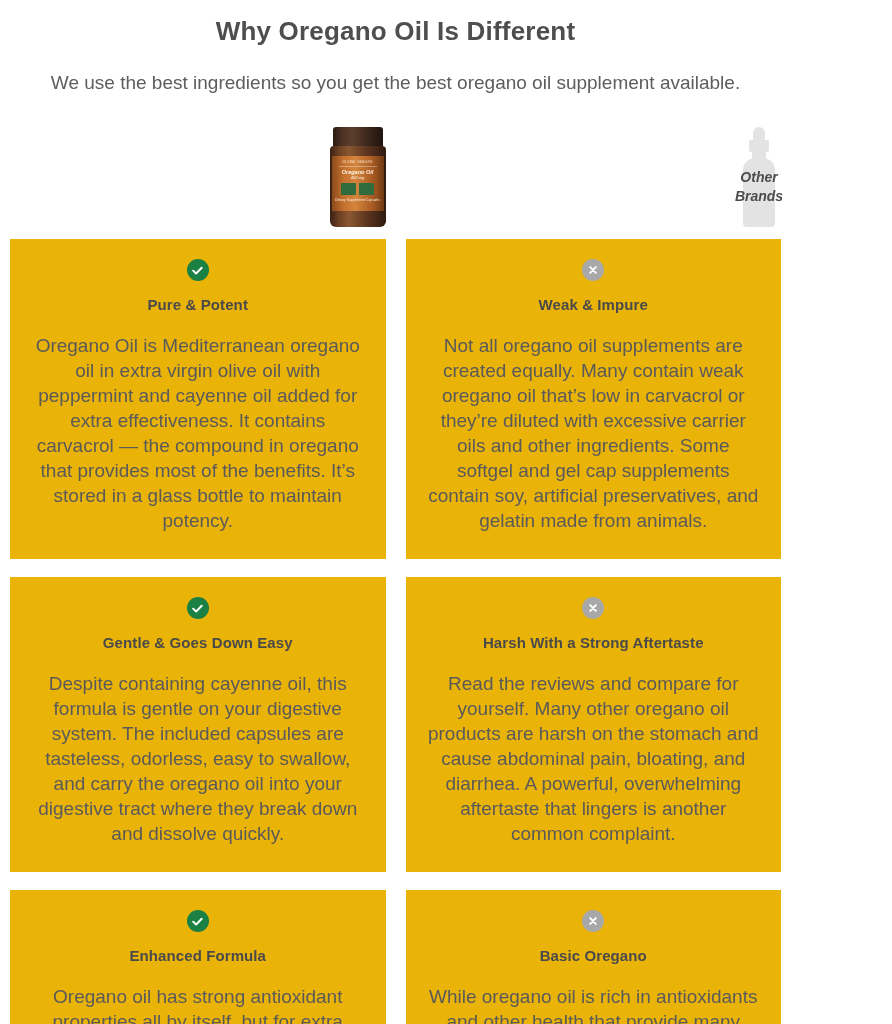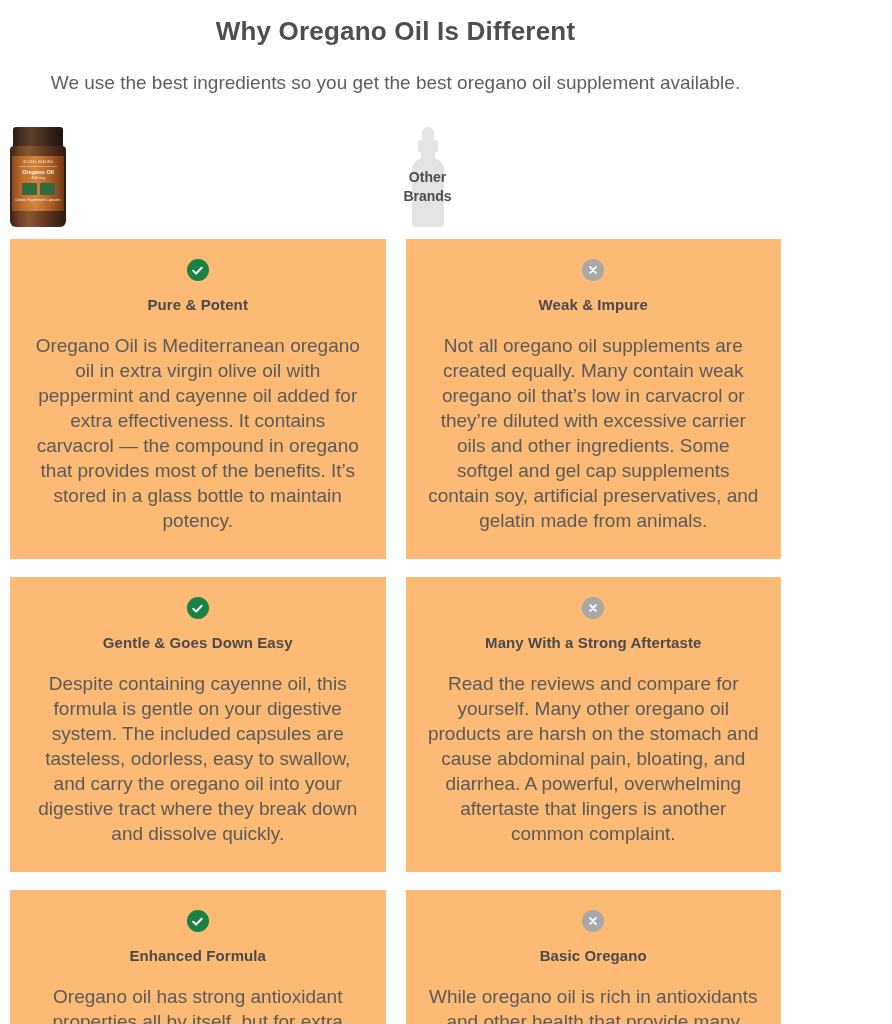--- a/index.html
+++ b/index.html
@@ -44,23 +44,24 @@
   
   .product-row {
     display: flex;
     margin-top: 33px;
     padding: 0 10px;
   }
 
   .product-cell {
     flex: 1 1 0;
     display: flex;
-    justify-content: flex-start;
+    justify-content: flex-end;
     align-items: flex-end;
     height: 100px;
+    font-style: italic;
   }
 
   .product-cell.left { margin-right: 20px; }
 
   
   .bottle {
     position: relative;
     width: 56px;
     height: 100px;
   }
@@ -193,21 +194,21 @@
     gap: 18px;
   }
 
   .row {
     display: flex;
     gap: 20px;
   }
 
   .card {
     flex: 1 1 0;
-    background: #fdba74;
+    background: #eab308;
     padding: 20px 22px 26px;
     text-align: center;
   }
 
   .row-1 .card { min-height: 257px; }
   .row-2 .card { min-height: 234px; }
   .row-3 .card { min-height: 216px; }
 
   .status-icon {
     width: 22px;
@@ -317,21 +318,21 @@
         </div>
         <div class="card-title">Gentle &amp; Goes Down Easy</div>
         <div class="card-body">Despite containing cayenne oil, this formula is gentle on your digestive system. The included capsules are tasteless, odorless, easy to swallow, and carry the oregano oil into your digestive tract where they break down and dissolve quickly.</div>
       </div>
       <div class="card">
         <div class="status-icon bad">
           <svg width="12" height="12" viewBox="0 0 16 16" aria-hidden="true">
             <path d="M4.2 4.2 L11.8 11.8 M11.8 4.2 L4.2 11.8" fill="none" stroke="#ffffff" stroke-width="2.6" stroke-linecap="round"></path>
           </svg>
         </div>
-        <div class="card-title">Many With a Strong Aftertaste</div>
+        <div class="card-title">Harsh With a Strong Aftertaste</div>
         <div class="card-body">Read the reviews and compare for yourself. Many other oregano oil products are harsh on the stomach and cause abdominal pain, bloating, and diarrhea. A powerful, overwhelming aftertaste that lingers is another common complaint.</div>
       </div>
     </div>
 
     <div class="row row-3">
       <div class="card">
         <div class="status-icon good">
           <svg width="13" height="13" viewBox="0 0 16 16" aria-hidden="true">
             <path d="M2.6 8.2 L6.3 11.7 L13.2 4.6" fill="none" stroke="#ffffff" stroke-width="2.4" stroke-linecap="round" stroke-linejoin="round"></path>
           </svg>

